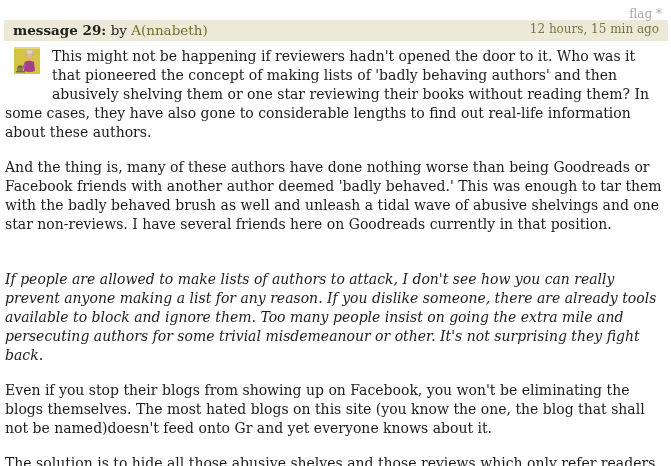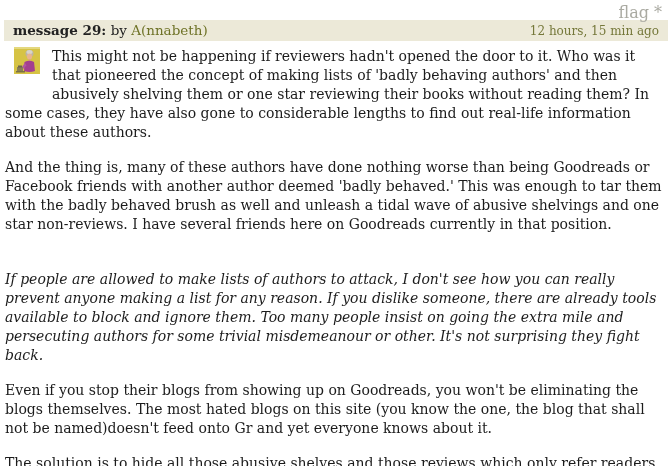--- a/index.html
+++ b/index.html
@@ -14,33 +14,33 @@
   }
   .page { padding: 0; width: 671px; height: 466px; }
 
   
   .flag-row {
     text-align: right;
     padding: 3px 9px 2px 0;
     height: 20px;
   }
   .flag-link {
-    font-size: 16px;
+    font-size: 12px;
     color: #aaaaa2;
     text-decoration: none;
     cursor: pointer;
   }
 
   
   .msg-header {
     margin: 0 3px 0 4px;
     background: #ece9d8;
     display: flex;
     justify-content: space-between;
-    align-items: flex-end;
+    align-items: flex-start;
     padding: 2px 9px 3px 9px;
     height: 21px;
     font-size: 13.5px;
   }
   .msg-header .left { white-space: nowrap; }
   .msg-number { font-weight: bold; color: #222222; }
   .by-label { color: #222222; }
   .author-link {
     color: #6e7226;
     text-decoration: none;
@@ -101,17 +101,17 @@
       <path d="M10.5 15 Q15.5 12.5 20 15 L21 24 Q15.5 26 10 24 Z" fill="#a33f90"></path>
       <path d="M11 16 L7.5 20.5 L9 22 L12.5 18.5 Z" fill="#b055a0"></path>
       <rect x="3" y="20" width="6" height="4" fill="#8a7f55"></rect>
       <rect x="4" y="18.5" width="4" height="2" fill="#6e654a"></rect>
       <rect x="2" y="24" width="9" height="1.5" fill="#7a7047"></rect>
     </svg>
 
     <p>This might not be happening if reviewers hadn't opened the door to it. Who was it that pioneered the concept of making lists of 'badly behaving authors' and then abusively shelving them or one star reviewing their books without reading them? In some cases, they have also gone to considerable lengths to find out real-life information about these authors.</p>
     <p>And the thing is, many of these authors have done nothing worse than being Goodreads or Facebook friends with another author deemed 'badly behaved.' This was enough to tar them with the badly behaved brush as well and unleash a tidal wave of abusive shelvings and one star non-reviews. I have several friends here on Goodreads currently in that position.</p>
     <p class="extra-gap">If people are allowed to make lists of authors to attack, I don't see how you can really prevent anyone making a list for any reason. If you dislike someone, there are already tools available to block and ignore them. Too many people insist on going the extra mile and persecuting authors for some trivial misdemeanour or other. It's not surprising they fight back.</p>
-    <p>Even if you stop their blogs from showing up on Goodreads, you won't be eliminating the blogs themselves. The most hated blogs on this site (you know the one, the blog that shall not be named)doesn't feed onto Gr and yet everyone knows about it.</p>
+    <p>Even if you stop their blogs from showing up on Facebook, you won't be eliminating the blogs themselves. The most hated blogs on this site (you know the one, the blog that shall not be named)doesn't feed onto Gr and yet everyone knows about it.</p>
     <p>The solution is to hide all those abusive shelves and those reviews which only refer readers to the comments section, where the reviewers and their friends go to town on the author.</p>
   </div>
 
 </div>
 
 </body></html>

